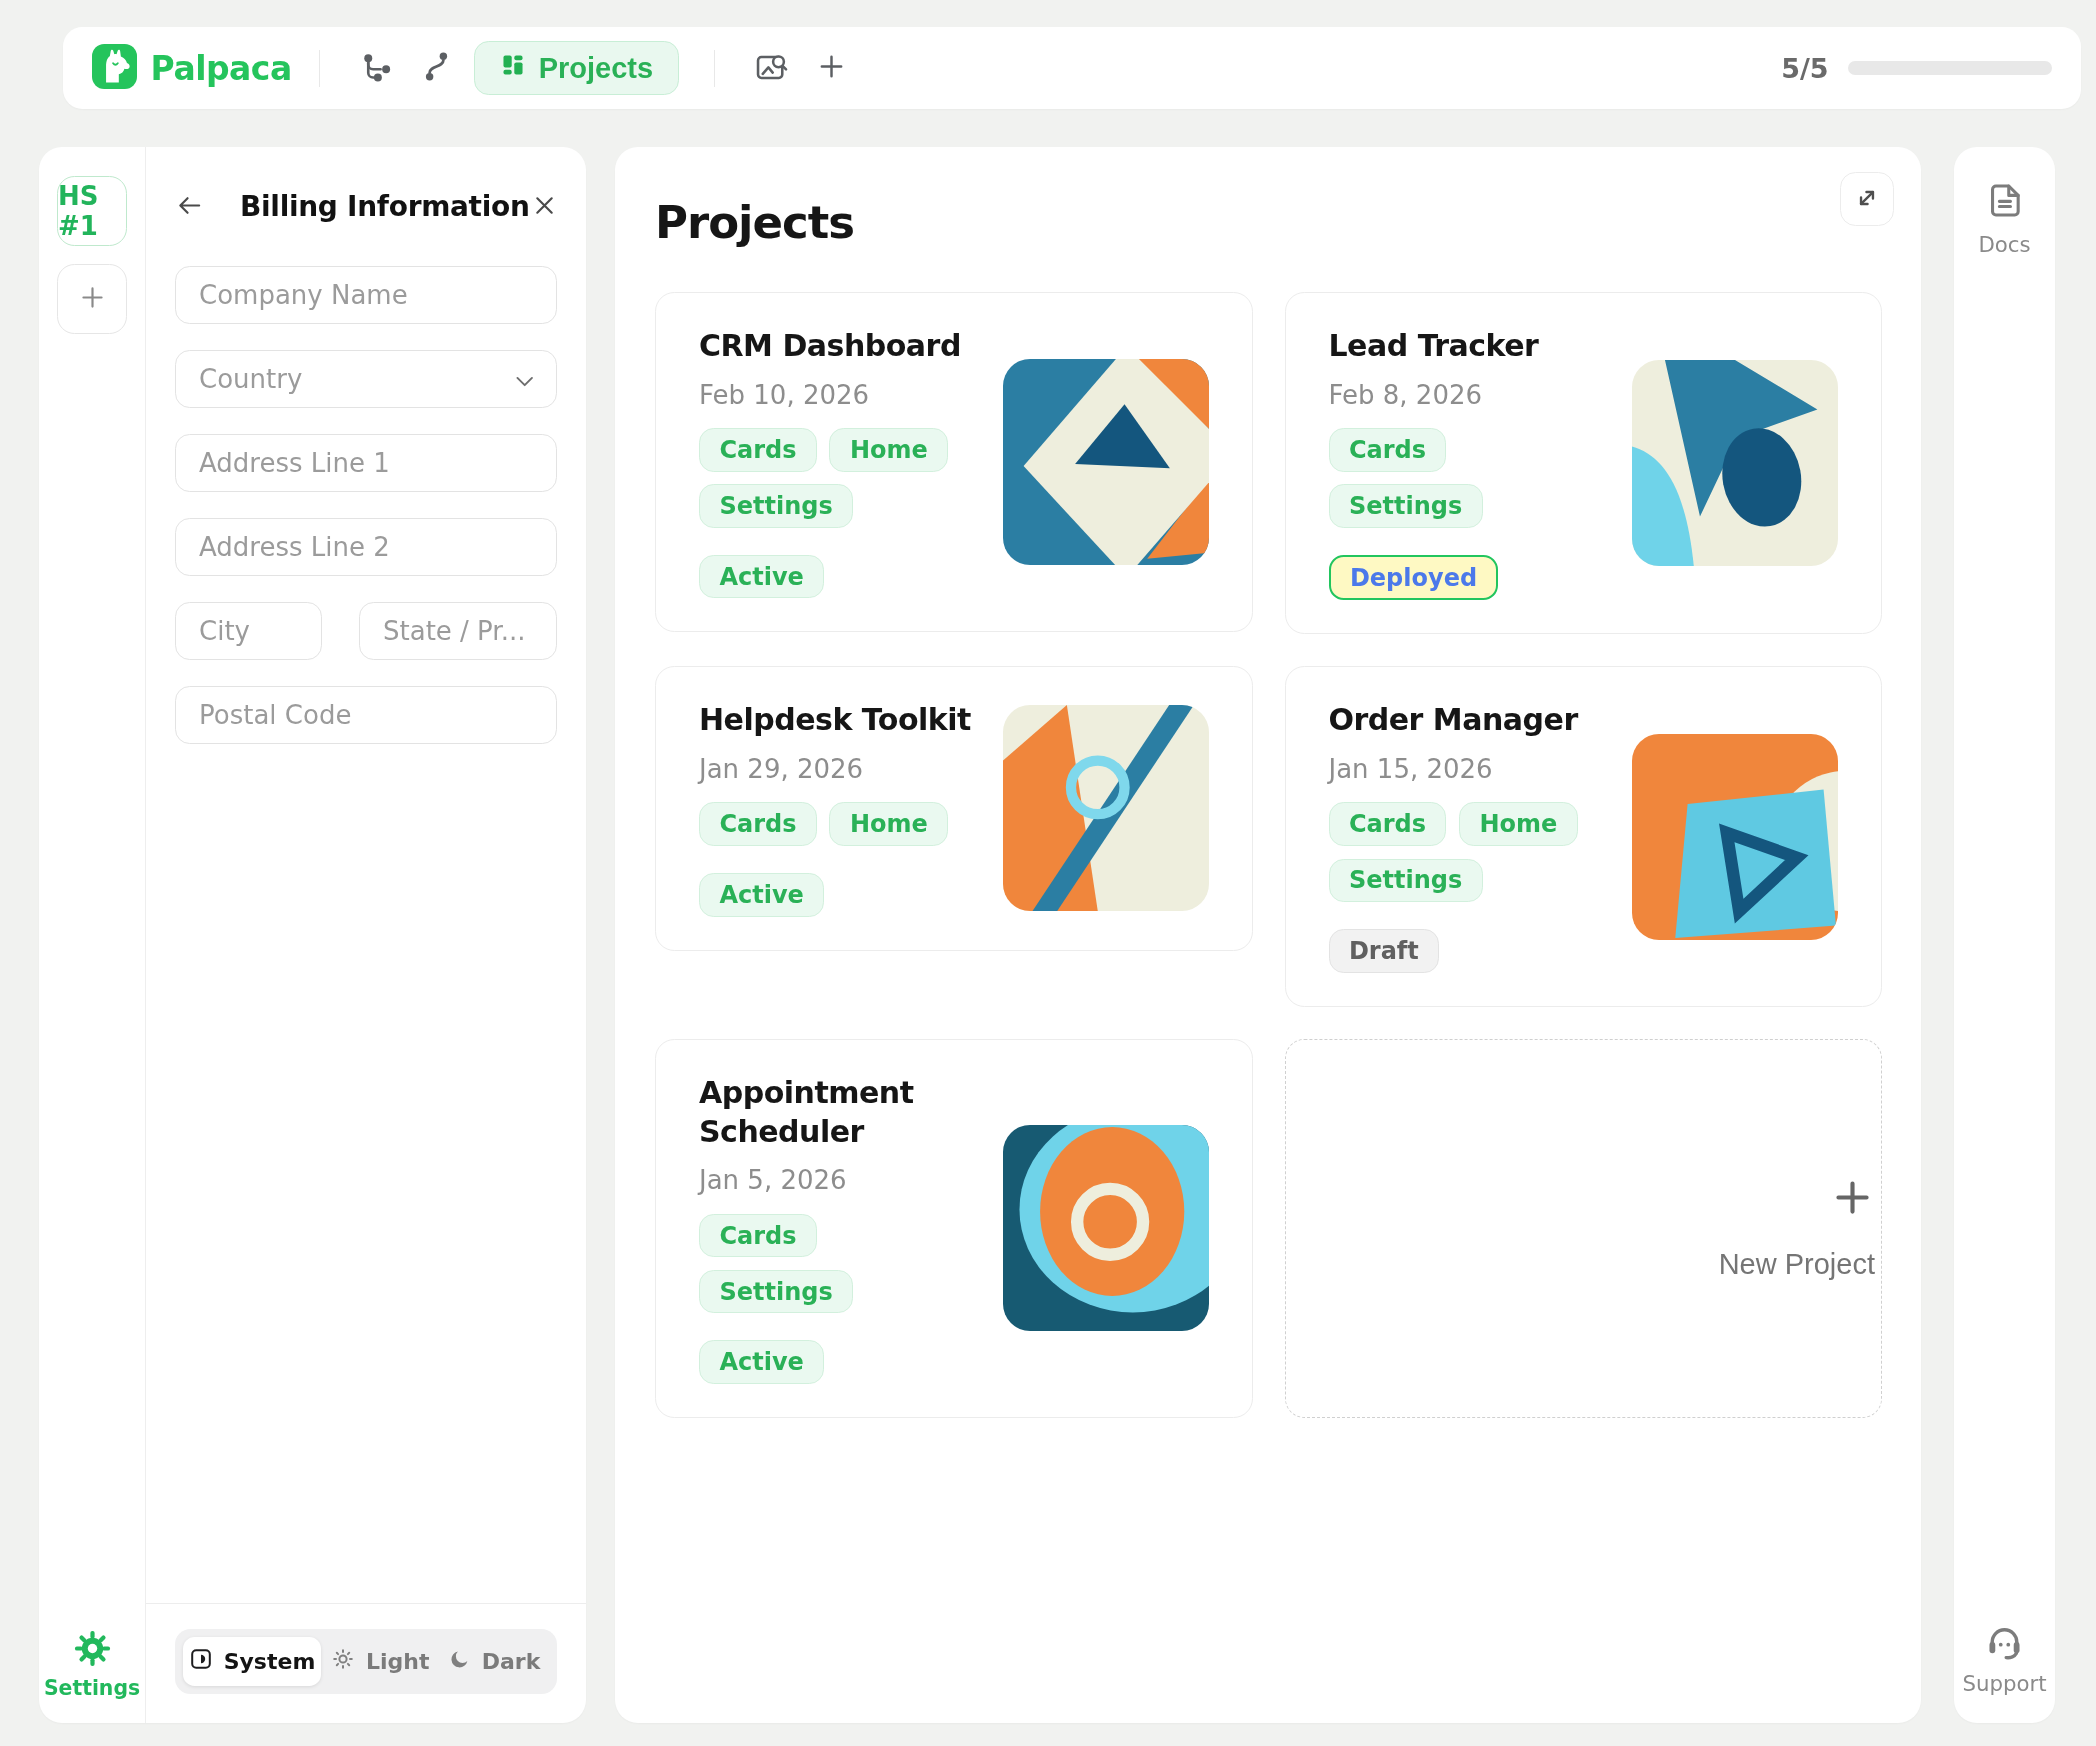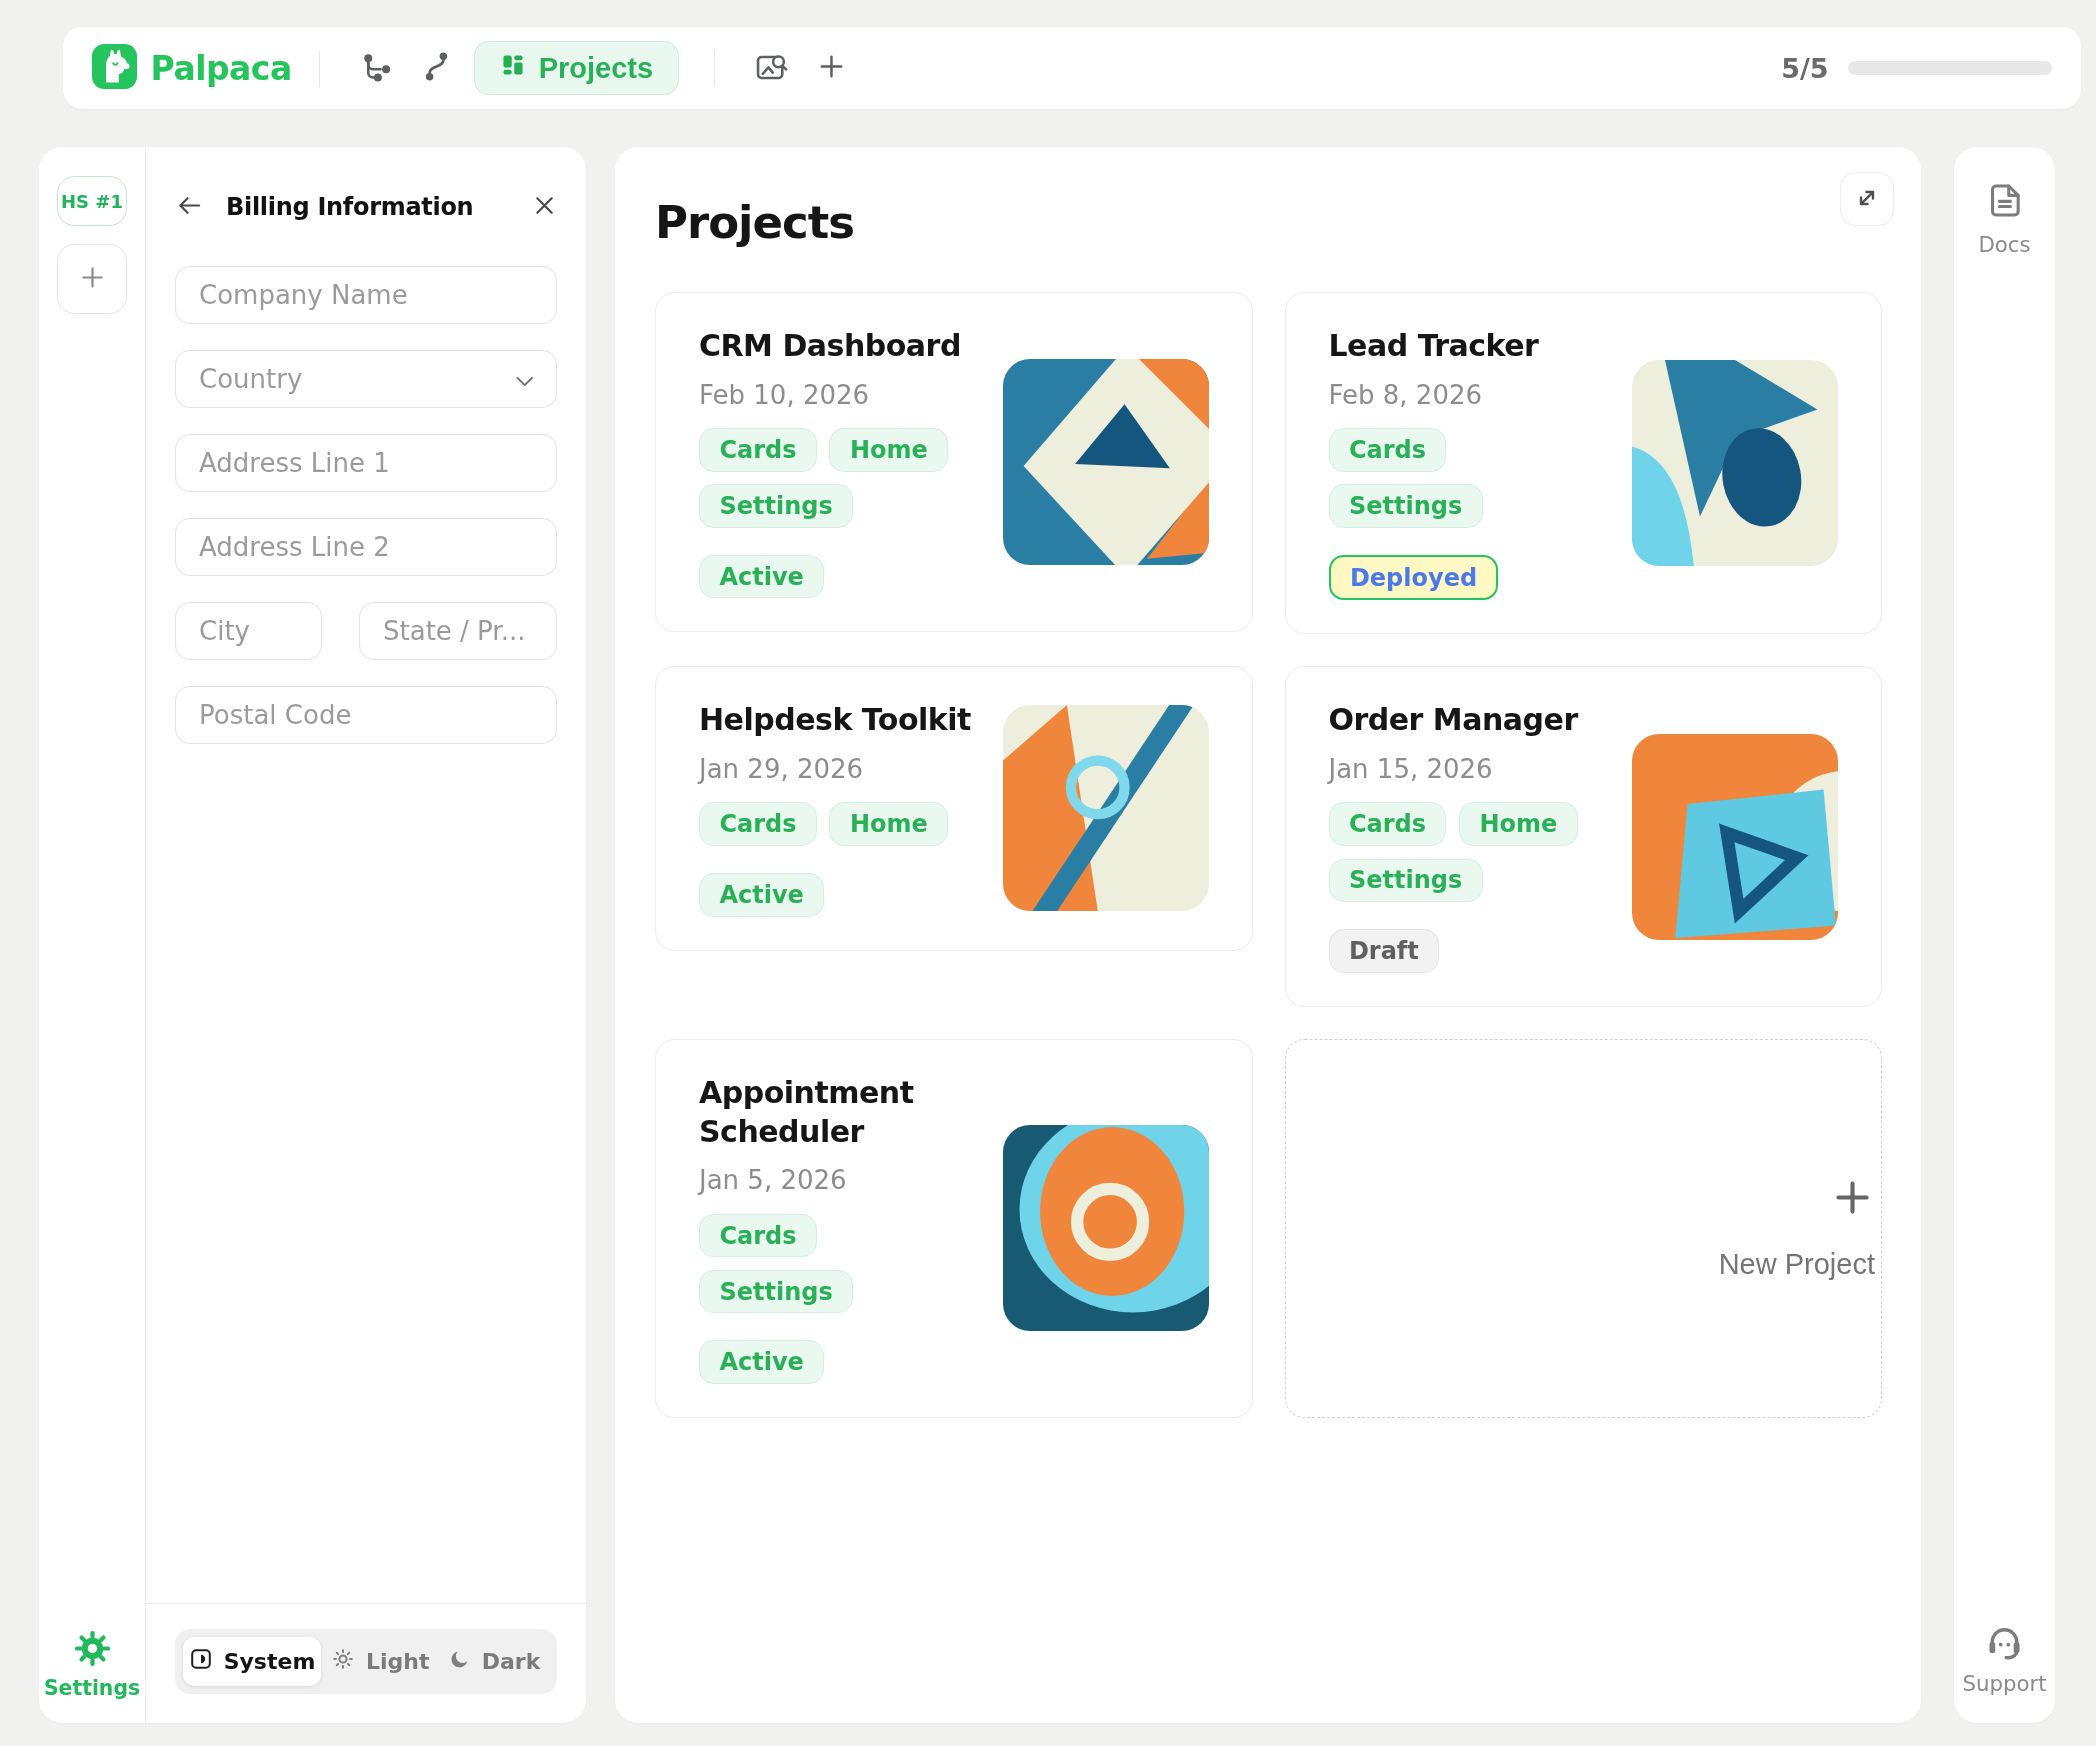--- a/index.html
+++ b/index.html
@@ -21,30 +21,30 @@
     background:#e9f8ef;border:1.9px solid #c8eed6;color:var(--tag,#2ab157);font-size:29px;font-weight:700;cursor:pointer;}
   .topbar-spacer{flex:1;}
   .usage{display:flex;align-items:center;gap:19.4px;}
   .usage-text{font-size:27px;font-weight:600;color:#6a6a6a;}
   .usage-bar{width:204px;height:14.6px;border-radius:7.8px;background:#e8e8e8;overflow:hidden;}
   .usage-fill{width:100%;height:100%;border-radius:7.8px;background:var(--progress,#4479ec);}
 
   
   .left-panel{left:39px;top:147px;width:547px;height:1576px;display:flex;}
   .rail{width:107px;border-right:1px solid #eeeeee;display:flex;flex-direction:column;align-items:center;padding-top:29px;position:relative;box-sizing:border-box;flex:none;}
-  .rail-badge{width:70px;height:50px;border-radius:17.5px;border:1.9px solid #bfe9cd;color:#22b45b;font-size:18px;font-weight:700;
+  .rail-badge{width:70px;height:70px;border-radius:17.5px;border:1.9px solid #bfe9cd;color:#22b45b;font-size:26px;font-weight:700;
     display:flex;align-items:center;justify-content:center;background:#fff;cursor:pointer;box-sizing:border-box;}
   .rail-add{width:70px;height:70px;margin-top:17.5px;border-radius:17.5px;border:1.9px solid #e6e6e6;background:#fff;display:flex;align-items:center;justify-content:center;cursor:pointer;box-sizing:border-box;}
   .rail-footer{position:absolute;bottom:23px;left:0;right:0;display:flex;flex-direction:column;align-items:center;gap:3.9px;cursor:pointer;}
   .rail-footer-label{font-size:20.4px;font-weight:700;color:#22b85c;}
 
   
   .billing{flex:1;position:relative;padding:0 29px;box-sizing:border-box;}
   .billing-header{margin-top:37px;display:flex;align-items:center;height:45px;}
-  .billing-title{font-size:24px;font-weight:800;color:#121212;margin-left:22px;letter-spacing:-0.3px;}
+  .billing-title{font-size:28px;font-weight:800;color:#121212;margin-left:36px;letter-spacing:-0.3px;}
   .hdr-btn{background:none;border:none;padding:0;cursor:pointer;display:flex;align-items:center;}
   .billing-header .spacer{flex:1;}
   .billing-form{margin-top:37px;}
   .field-wrap{position:relative;margin-bottom:26px;}
   .field{width:100%;height:58px;border-radius:14.6px;border:1.9px solid #e3e3e3;padding:0 23px;font-size:26px;color:#333;
     box-sizing:border-box;background:#fff;font-family:inherit;outline:none;}
   .field::placeholder{color:#9b9b9b;opacity:1;}
   .chevron{position:absolute;right:23px;top:23px;pointer-events:none;}
   .field-row{display:flex;gap:37px;margin-bottom:26px;}
   .field-row .field-wrap{margin-bottom:0;}

